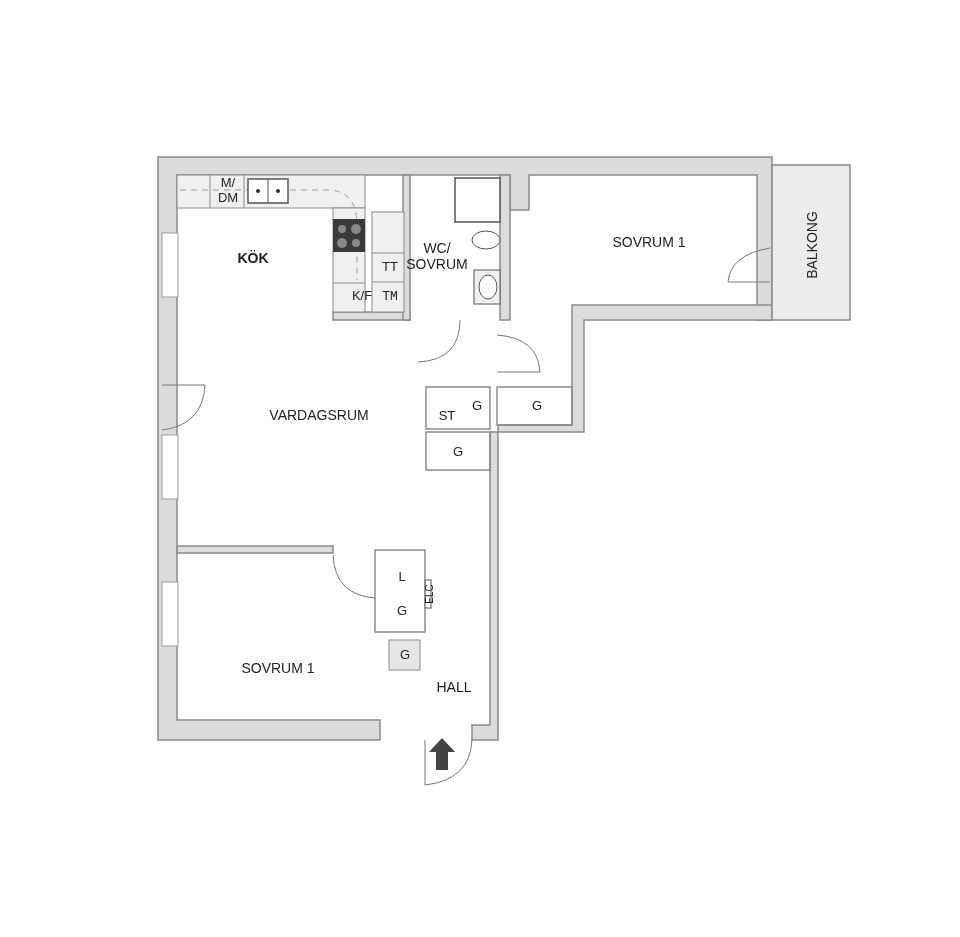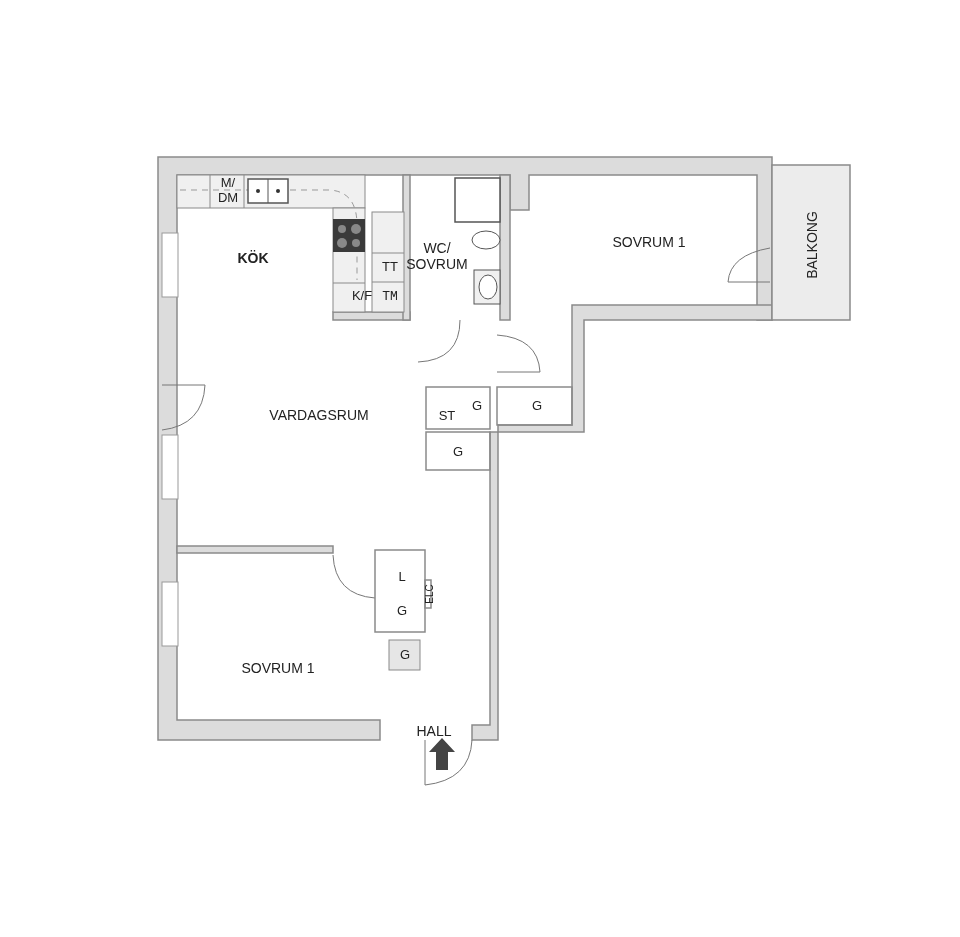--- a/index.html
+++ b/index.html
@@ -93,21 +93,21 @@
 
 <div class="lbl" style="left:253px;top:258px;font-weight:bold;">KÖK</div>
 <div class="lbl" style="left:437px;top:256px;">
   <div>WC/</div>
   <div>SOVRUM</div>
 </div>
 <div class="lbl" style="left:649px;top:242px;">SOVRUM 1</div>
 <div class="lbl vert" style="left:812px;top:245px;">BALKONG</div>
 <div class="lbl" style="left:319px;top:415px;">VARDAGSRUM</div>
 <div class="lbl" style="left:278px;top:668px;">SOVRUM 1</div>
-<div class="lbl" style="left:434px;top:687px;margin-top:44px;">HALL</div>
+<div class="lbl" style="left:454px;top:687px;">HALL</div>
 
 <div class="lbl small" style="left:228px;top:191px;">
   <div>M/</div>
   <div>DM</div>
 </div>
 <div class="lbl small" style="left:390px;top:267px;">TT</div>
 <div class="lbl small" style="left:390px;top:297px;font-family:Liberation Mono, monospace;">TM</div>
 <div class="lbl small" style="left:362px;top:296px;">K/F</div>
 <div class="lbl small" style="left:447px;top:416px;">ST</div>
 <div class="lbl small" style="left:477px;top:406px;">G</div>

